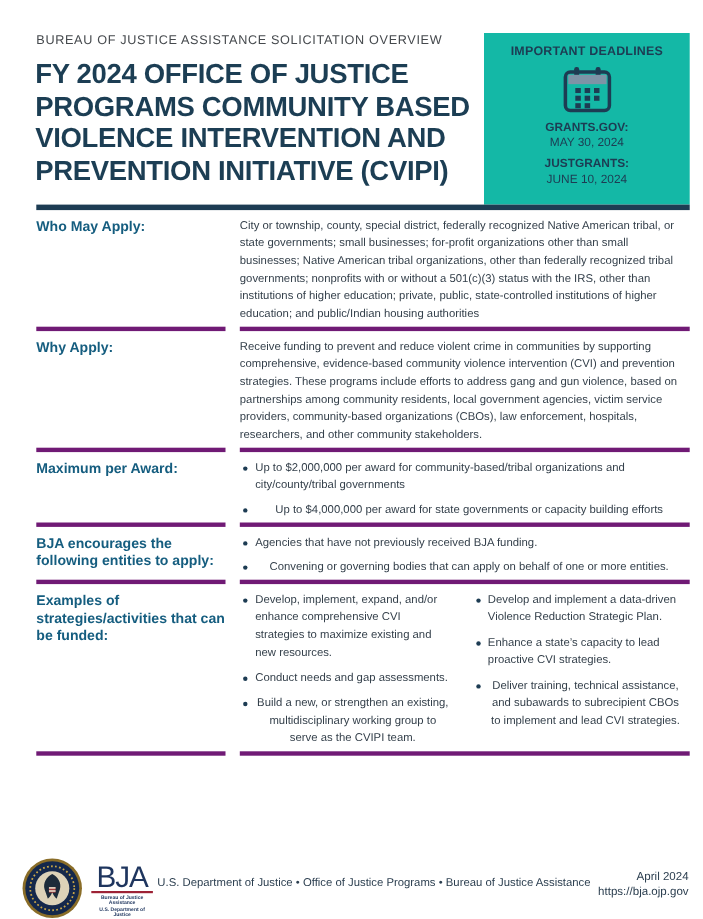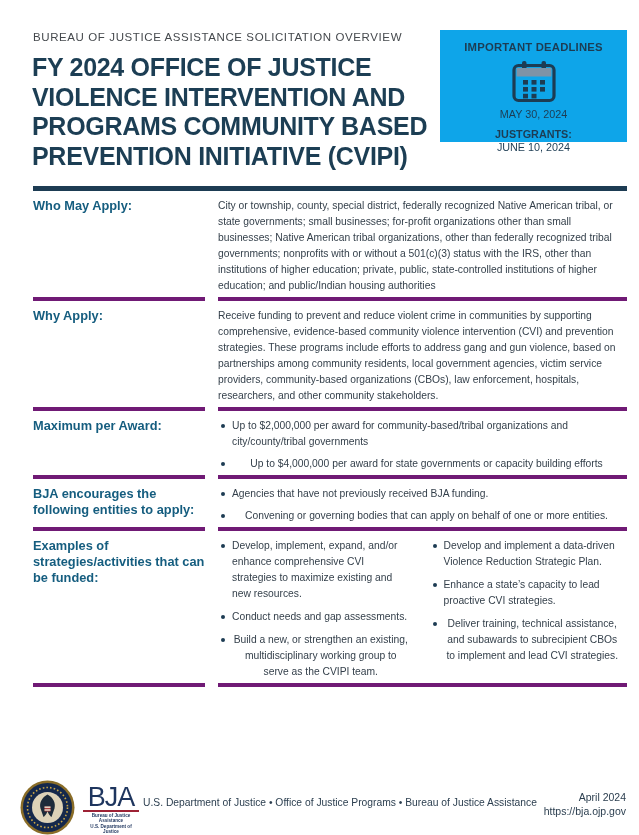--- a/index.html
+++ b/index.html
@@ -6,22 +6,22 @@
   .page{position:relative;width:639px;height:835px;background:#ffffff;overflow:hidden;
         font-family:"Liberation Sans",sans-serif;color:#333f4a;}
 
   
   .eyebrow{position:absolute;left:33px;top:31px;font-size:11.5px;letter-spacing:.6px;color:#45494d;}
   .title{position:absolute;left:32px;top:53px;color:#1c3e54;font-weight:bold;
          font-size:25px;line-height:29.5px;letter-spacing:-.3px;}
   .title div{white-space:nowrap;}
 
   
-  .deadline-box{position:absolute;left:440px;top:30px;width:187px;height:112px;
-                background:#0ea5e9;text-align:center;color:#1d3c53;}
+  .deadline-box{position:absolute;left:440px;top:30px;width:187px;height:156px;
+                background:#14b8a6;text-align:center;color:#1d3c53;}
   .dl-heading{margin-top:11px;font-size:11.3px;font-weight:bold;letter-spacing:.2px;}
   .dl-icon{display:block;margin:7px auto 4px;}
   .dl-label{font-size:10.8px;font-weight:bold;line-height:13.5px;margin-top:6px;}
   .dl-date{font-size:10.8px;line-height:13.5px;}
 
   
   .ovtable{position:absolute;left:33px;top:186px;width:594px;}
   .top-bar{height:5px;background:#1d3c53;}
   .row{display:grid;grid-template-columns:172px 1fr;column-gap:13px;}
   .cell{border-bottom:4px solid #701a75;}
@@ -45,41 +45,42 @@
                 color:#2b3e4f;line-height:14px;}
 </style>
 </head>
 <body>
 
 <div class="page">
 
   <div class="eyebrow">BUREAU OF JUSTICE ASSISTANCE SOLICITATION OVERVIEW</div>
   <div class="title">
     <div>FY 2024 OFFICE OF JUSTICE</div>
+    <div>PROGRAMS COMMUNITY BASED</div>
     <div>VIOLENCE INTERVENTION AND</div>
-    <div>PROGRAMS COMMUNITY BASED</div>
     <div>PREVENTION INITIATIVE (CVIPI)</div>
   </div>
 
   <div class="deadline-box">
     <div class="dl-heading">IMPORTANT DEADLINES</div>
     <svg class="dl-icon" width="46" height="44" viewBox="0 0 46 44">
       <rect x="11" y="1" width="4.5" height="9" rx="2" fill="#1d3c53"></rect>
       <rect x="30.5" y="1" width="4.5" height="9" rx="2" fill="#1d3c53"></rect>
       <rect x="3" y="5.5" width="40" height="35" rx="4.5" fill="none" stroke="#1d3c53" stroke-width="3.2"></rect>
       <rect x="5.6" y="8" width="34.8" height="8.5" fill="#7e93a6"></rect>
       <rect x="12" y="20" width="5" height="4.6" fill="#1d3c53"></rect>
       <rect x="20.5" y="20" width="5" height="4.6" fill="#1d3c53"></rect>
       <rect x="29" y="20" width="5" height="4.6" fill="#1d3c53"></rect>
       <rect x="12" y="27" width="5" height="4.6" fill="#1d3c53"></rect>
       <rect x="20.5" y="27" width="5" height="4.6" fill="#1d3c53"></rect>
       <rect x="29" y="27" width="5" height="4.6" fill="#1d3c53"></rect>
       <rect x="12" y="33.8" width="5" height="4.6" fill="#1d3c53"></rect>
       <rect x="20.5" y="33.8" width="5" height="4.6" fill="#1d3c53"></rect>
     </svg>
+    <div class="dl-label">GRANTS.GOV:</div>
     <div class="dl-date">MAY 30, 2024</div>
     <div class="dl-label">JUSTGRANTS:</div>
     <div class="dl-date">JUNE 10, 2024</div>
   </div>
 
   <div class="ovtable">
     <div class="top-bar"></div>
 
     <div class="row">
       <div class="cell label-cell">Who May Apply:</div>

